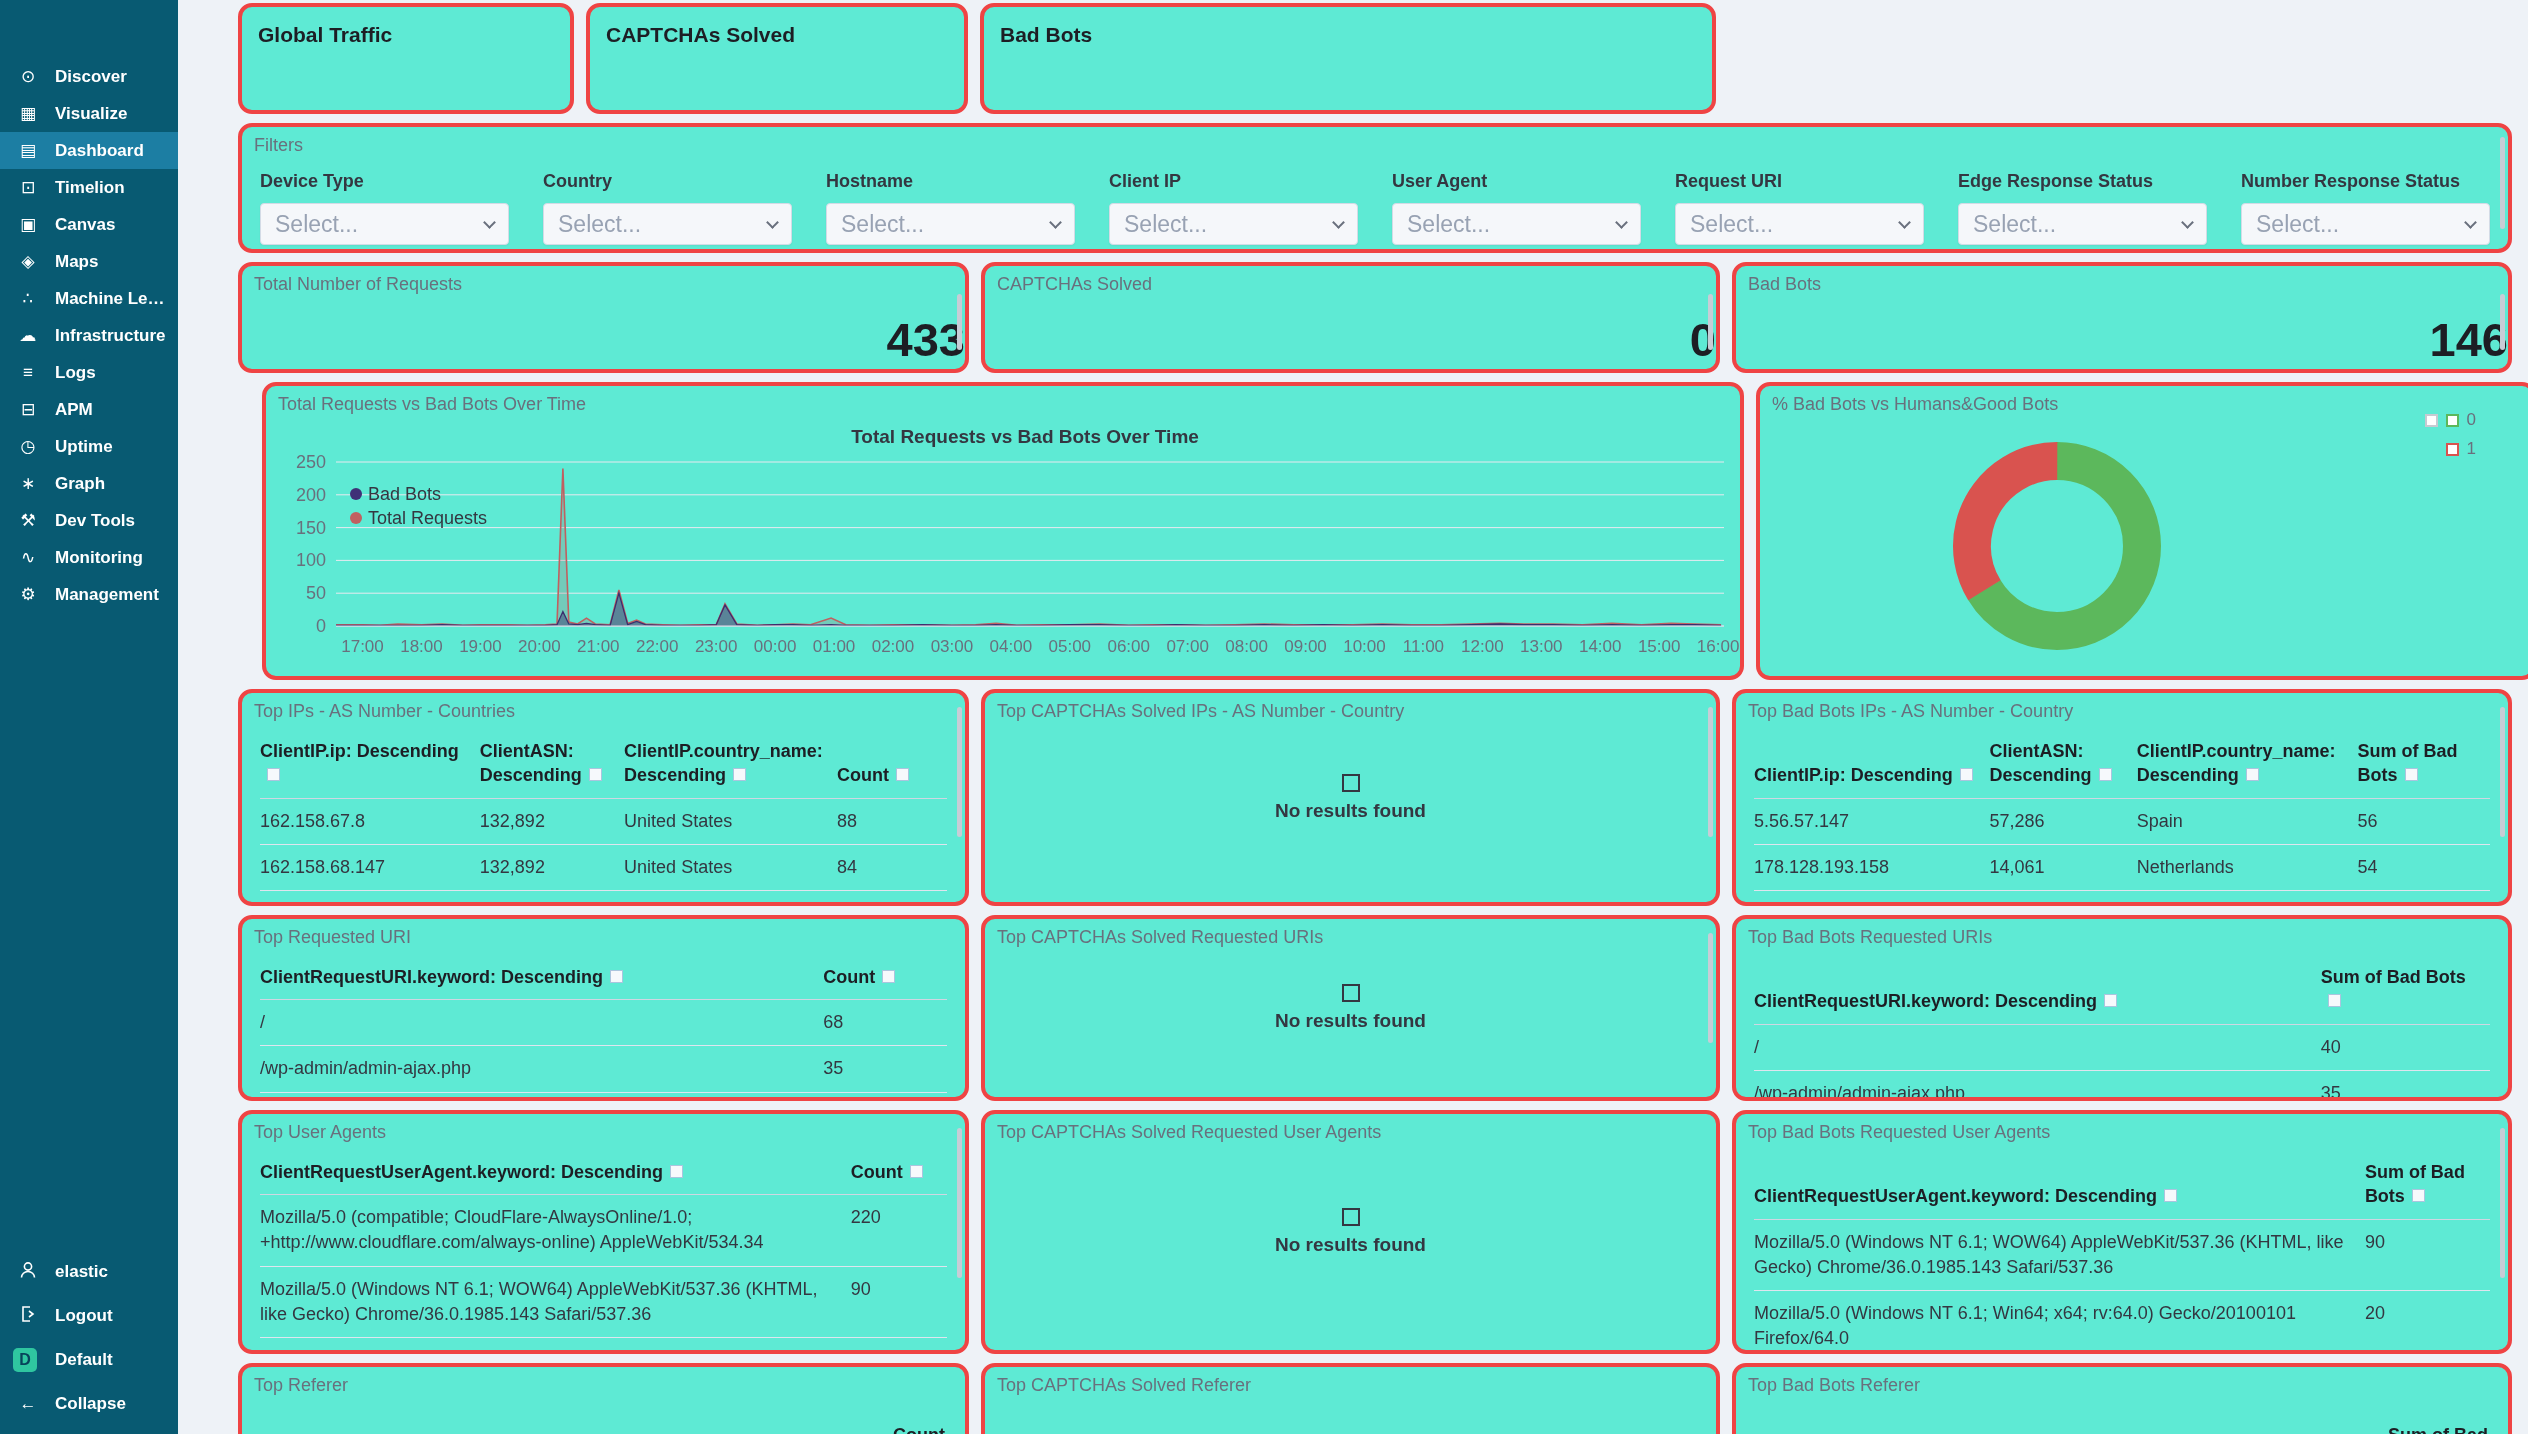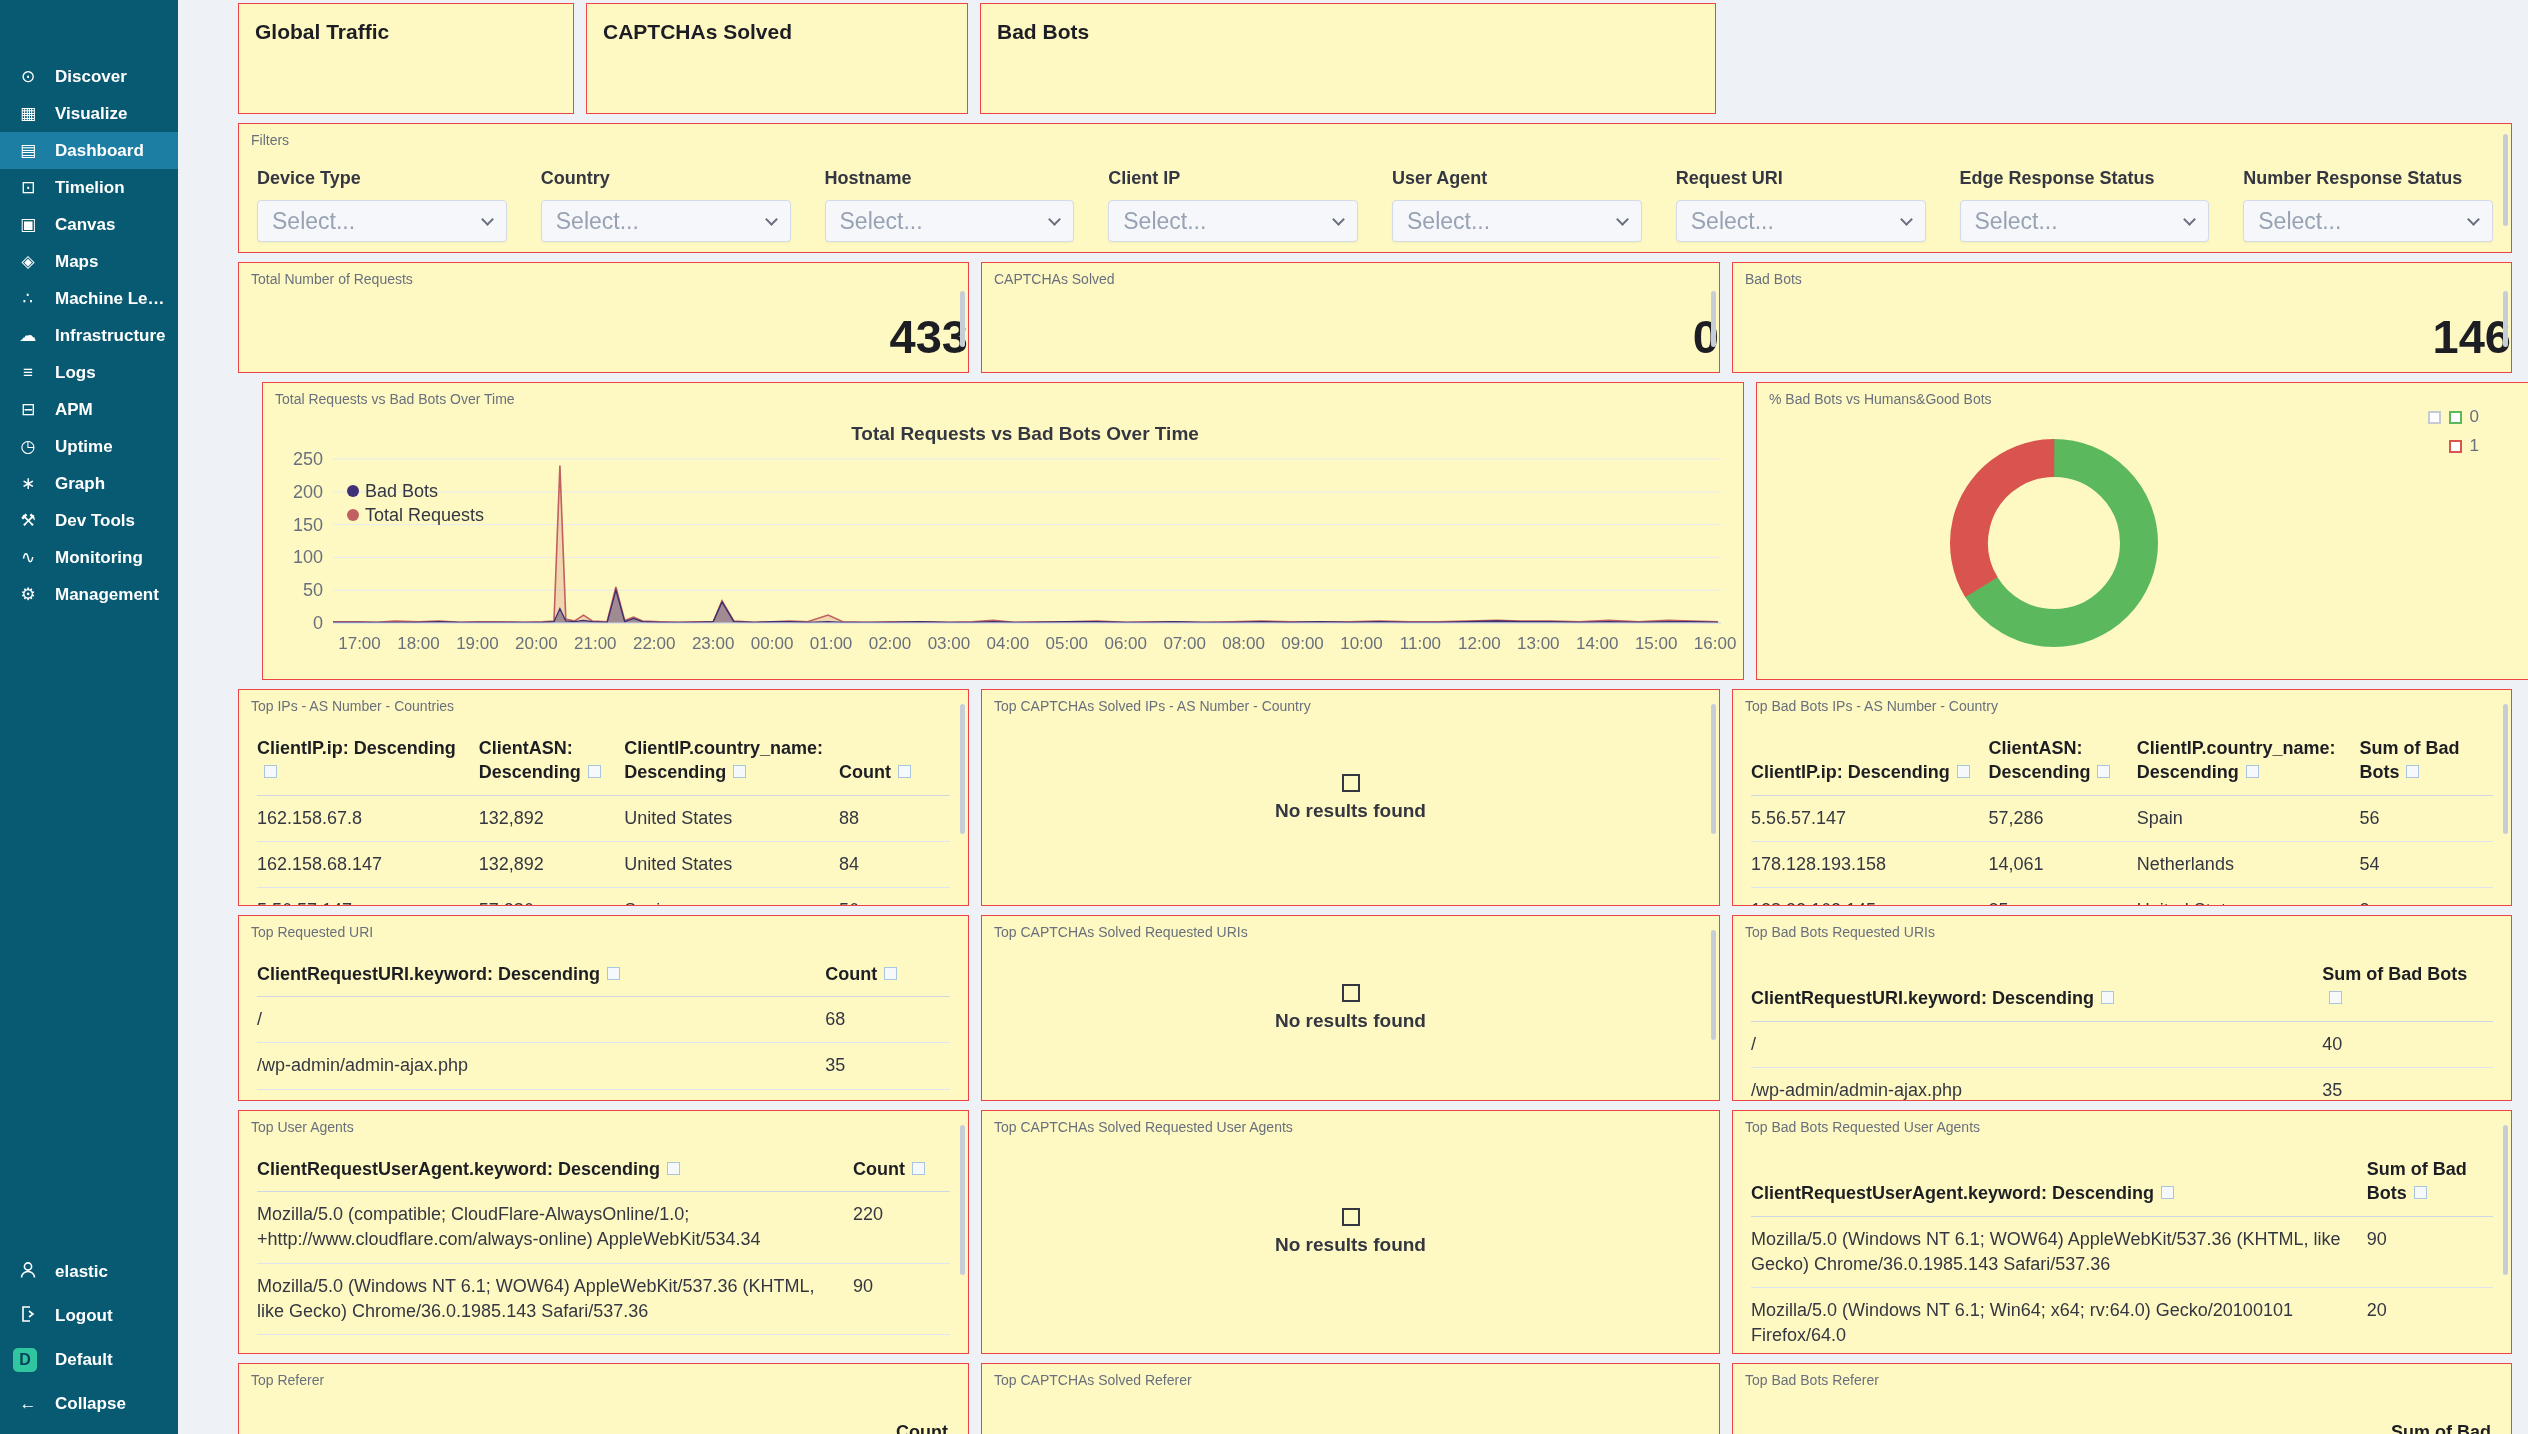--- a/index.html
+++ b/index.html
@@ -25,22 +25,22 @@
   .row { display:grid; gap:12px; margin-bottom:9px; }
   .row-top    { grid-template-columns:336px 382px 736px 780px; height:111px; }
   .row-filters{ grid-template-columns:1fr; height:130px; }
   .row-metrics{ grid-template-columns:731px 739px 780px; height:111px; }
   .row-charts { grid-template-columns:1482px 780px; height:298px;padding-left:24px; }
   .row-t1 { grid-template-columns:731px 739px 780px; height:217px; }
   .row-t2 { grid-template-columns:731px 739px 780px; height:186px; }
   .row-t3 { grid-template-columns:731px 739px 780px; height:244px; }
   .row-t4 { grid-template-columns:731px 739px 780px; height:150px; }
 
-  .panel { position:relative; background:#fef9c3; border:1px solid #ef4444; border-radius:0; overflow:hidden; }
-  .ptitle { position:absolute; top:8px; left:12px; font-size:14px; color:#69707d; z-index:3; }
+  .panel { position:relative; background:#5eead4; border:4px solid #ef4444; border-radius:14px; overflow:hidden; }
+  .ptitle { position:absolute; top:8px; left:12px; font-size:18px; color:#69707d; z-index:3; }
   .thumb { position:absolute; right:3px; width:5px; background:#c7cdd6; border-radius:3px; z-index:4; }
 
   
   .cf-wrap { position:absolute; inset:0; display:flex; flex-direction:column; align-items:center; justify-content:center; }
   .cf-text { font-size:34px; font-weight:700; letter-spacing:2px; color:#3a3a3a; line-height:1; margin-top:-2px;}
   .cf-reg { font-size:11px; vertical-align:top; }
 
   
   .card-title { position:absolute; top:16px; left:16px; font-size:21px; font-weight:700; color:#1d1e24; }
 

